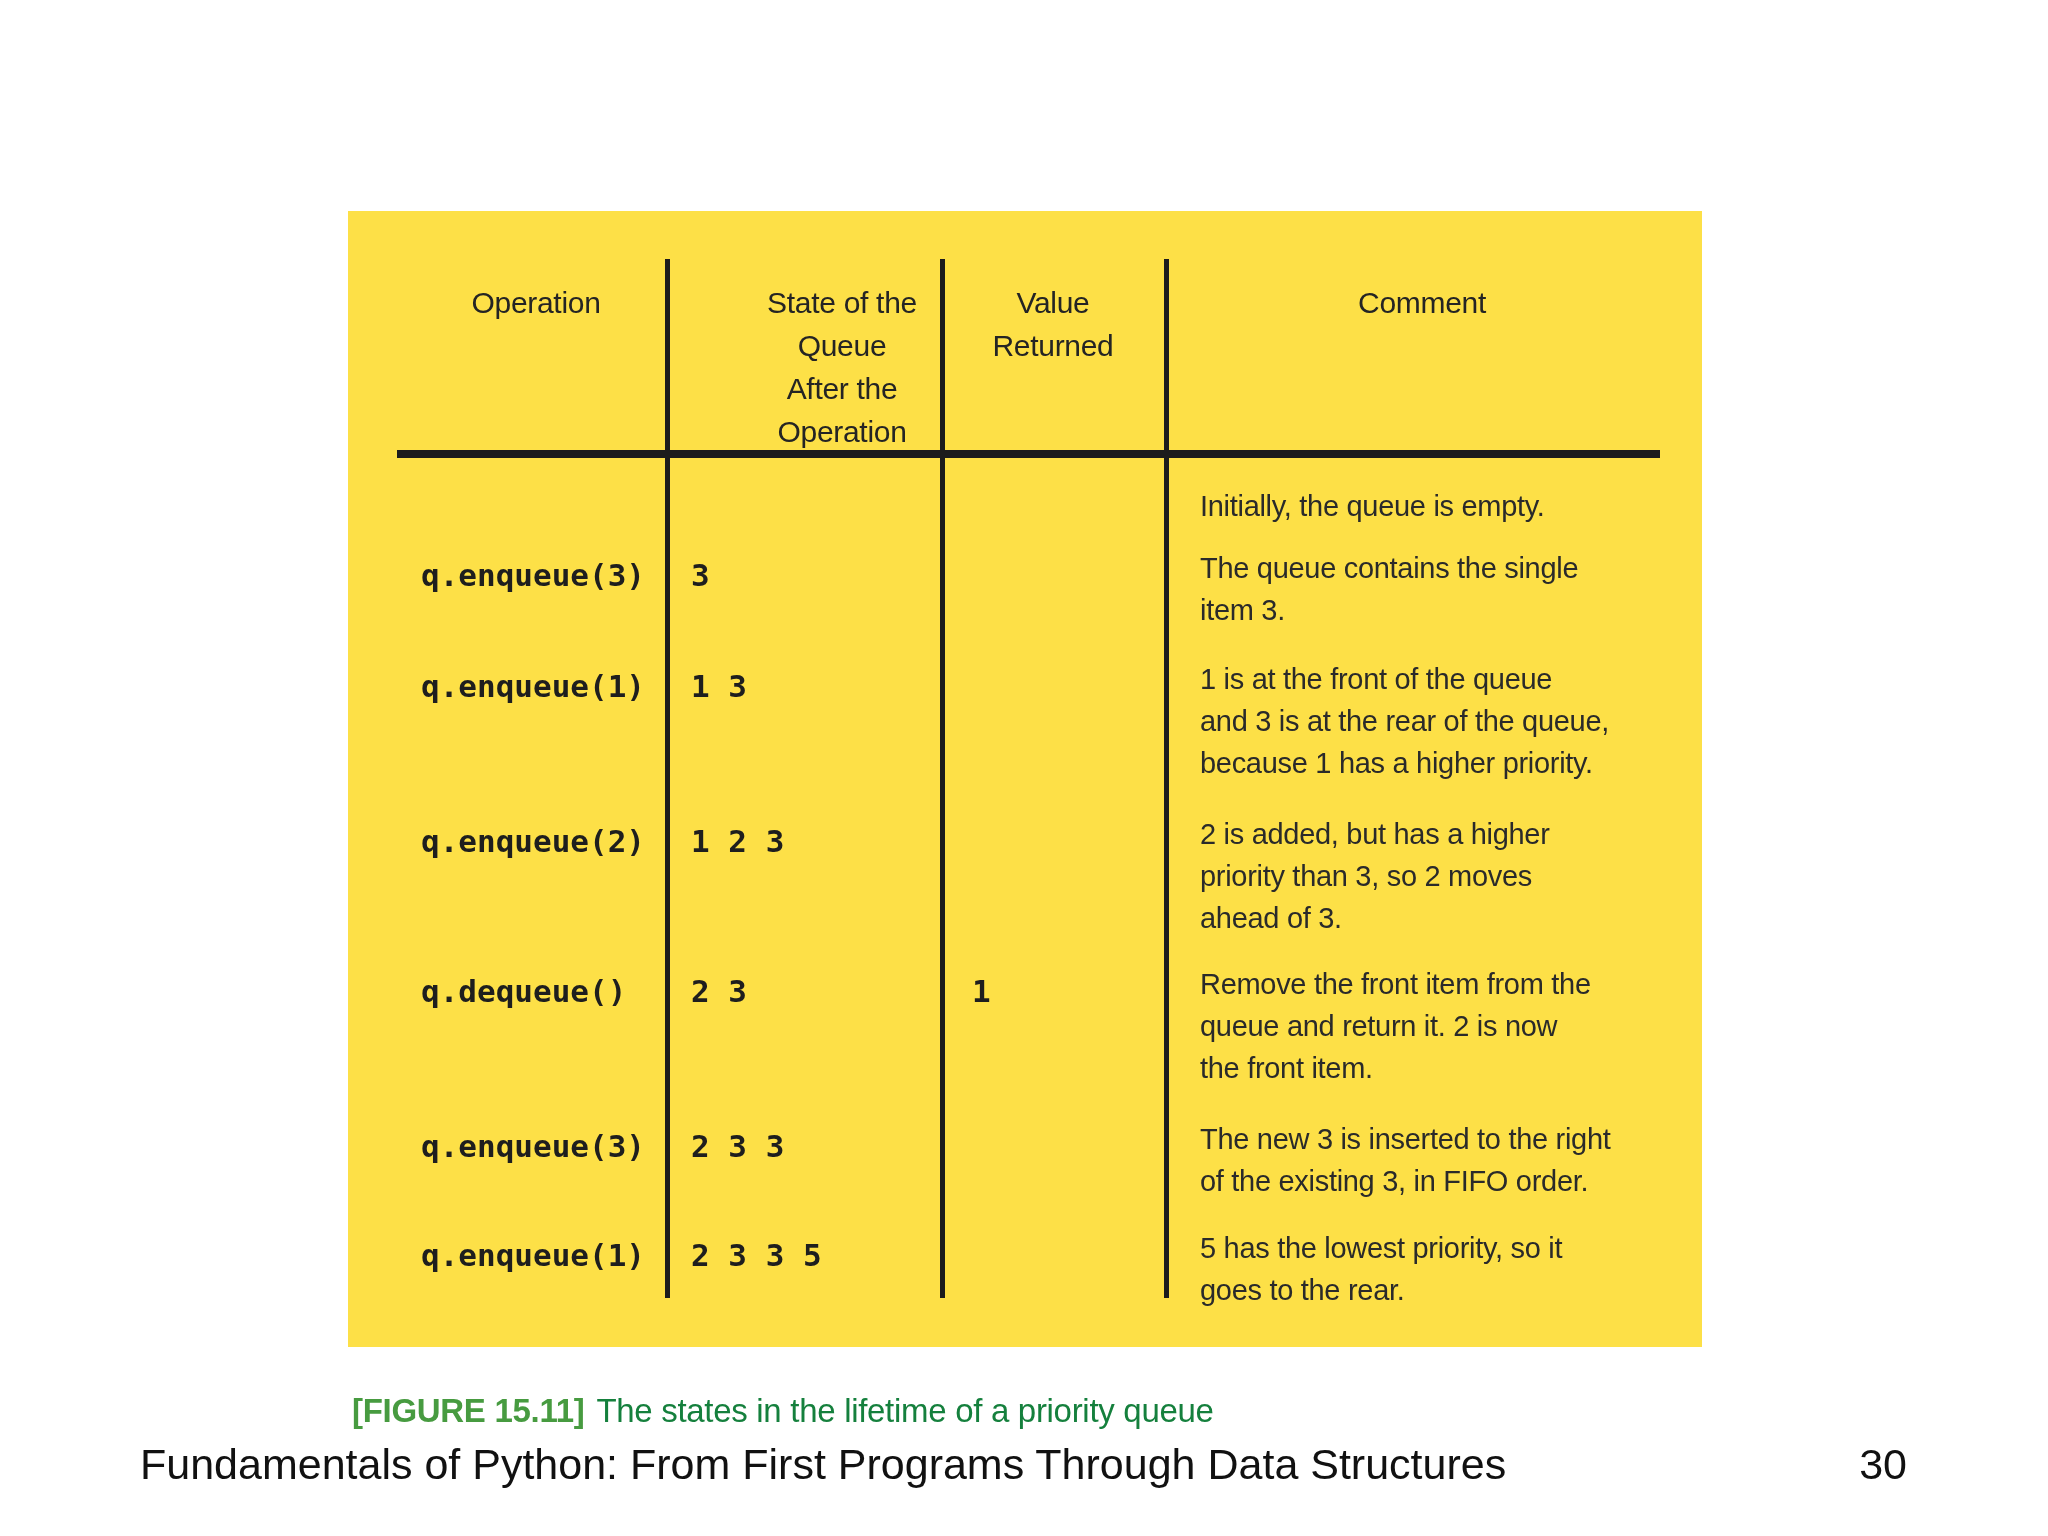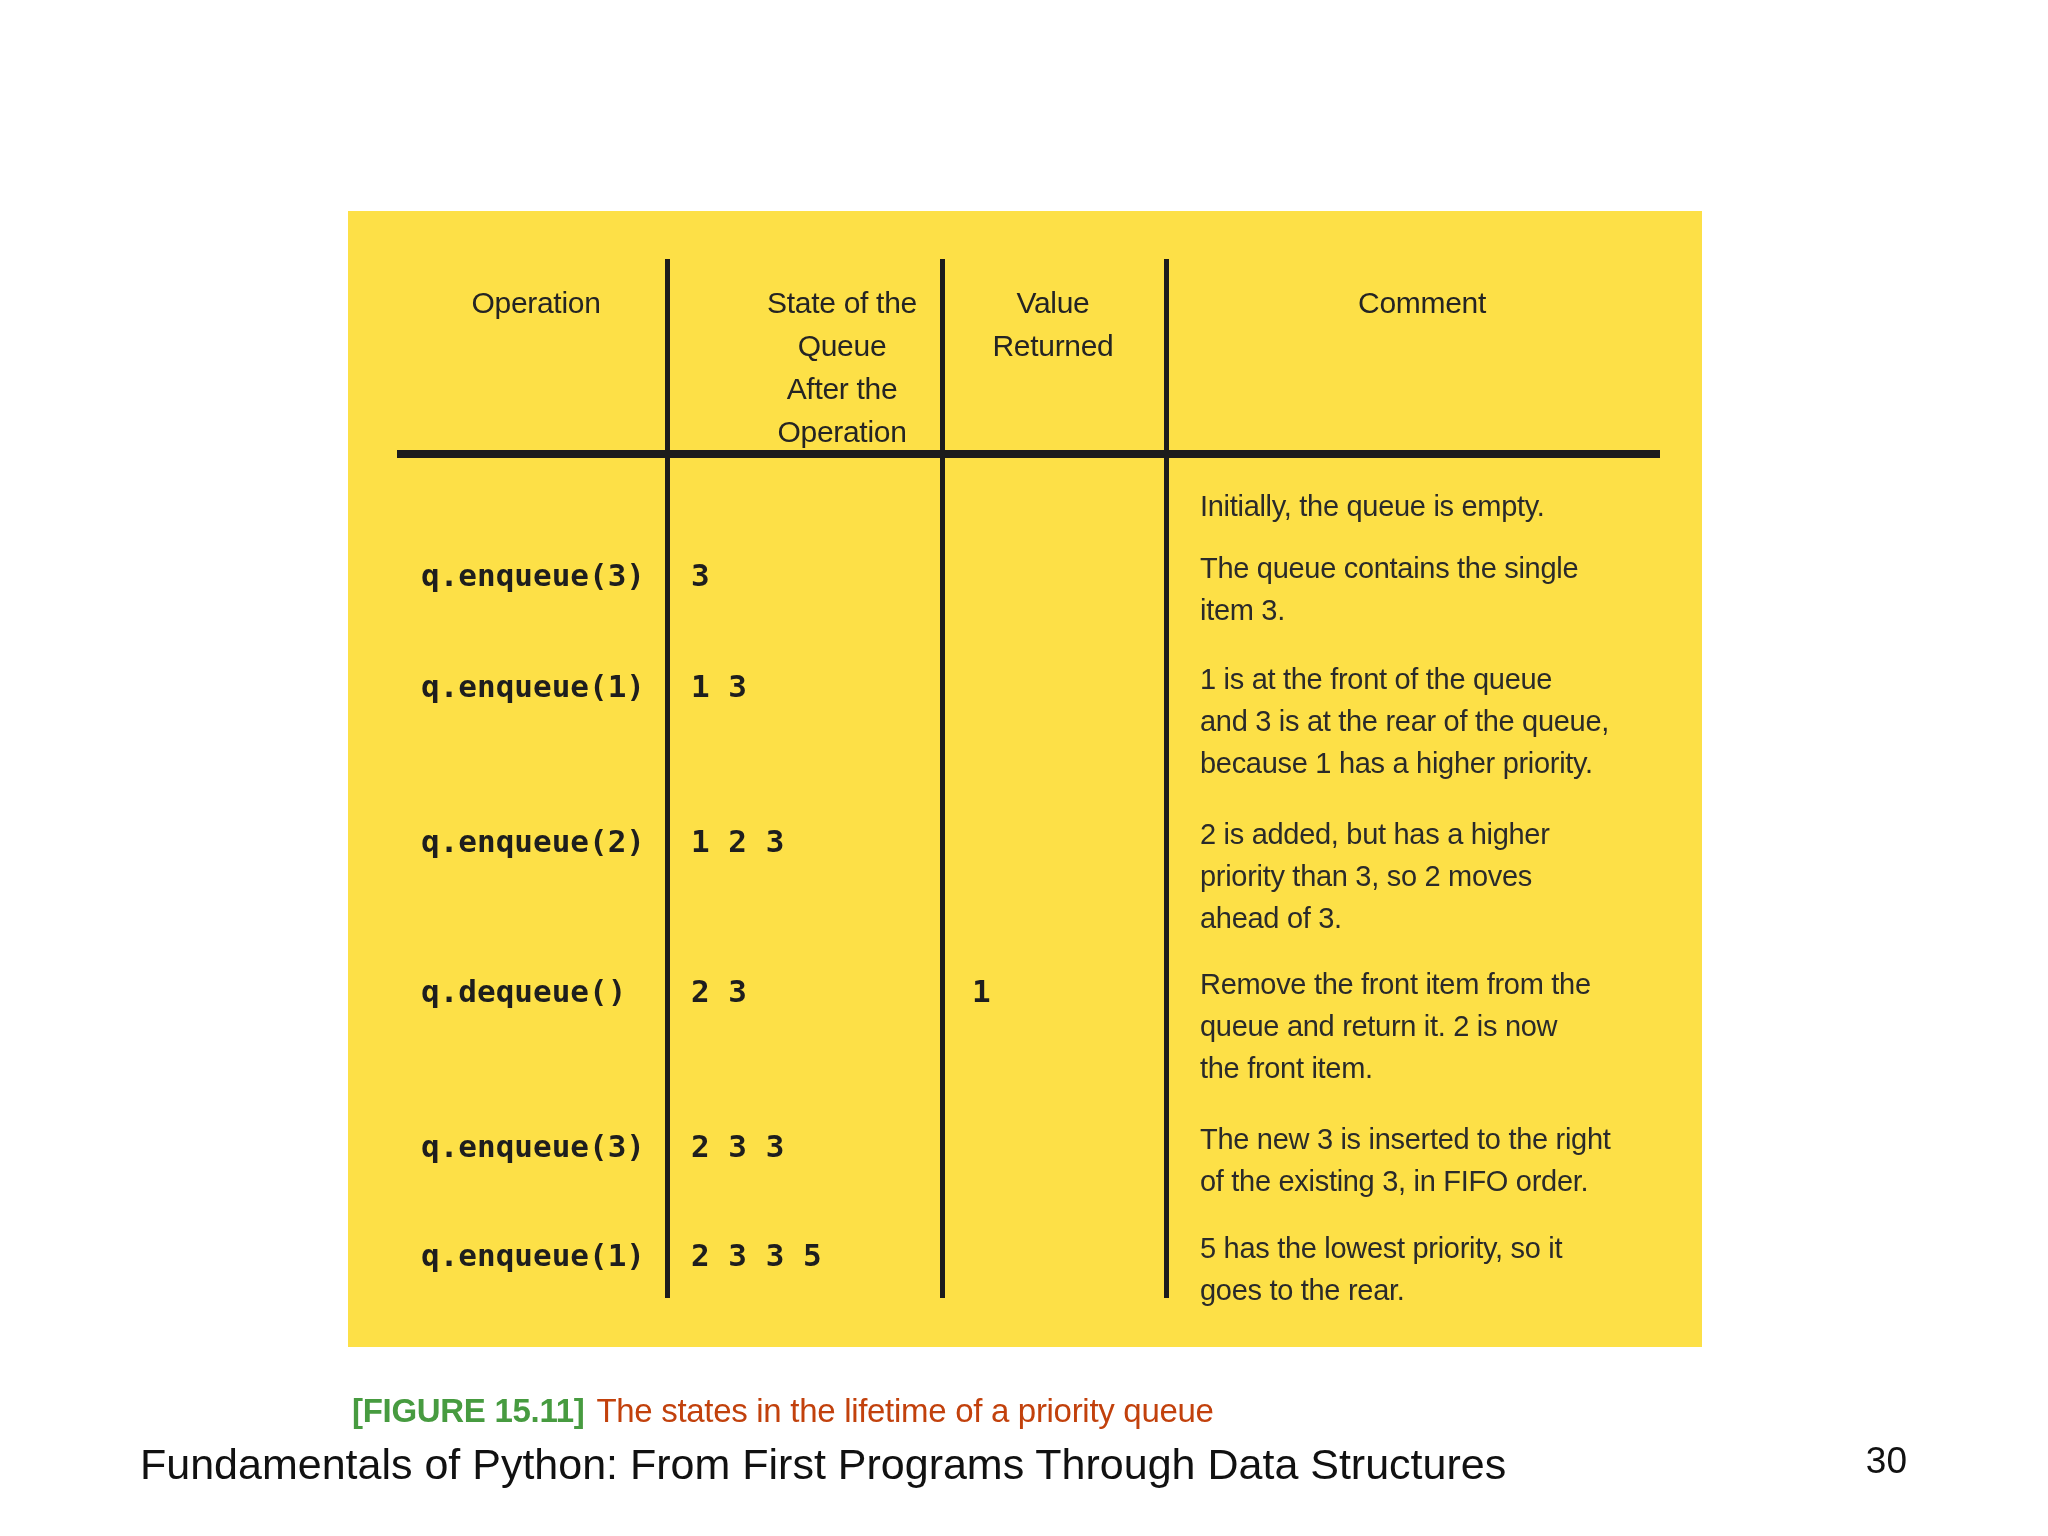--- a/index.html
+++ b/index.html
@@ -117,37 +117,37 @@
     top: 1392px;
     font-size: 33px;
     letter-spacing: -0.3px;
     white-space: nowrap;
   }
   .caption-label {
     color: #479b40;
     font-weight: 700;
   }
   .caption-text {
-    color: #c2410c;
+    color: #15803d;
     margin-left: 12px;
   }
   
   .footer-left {
     position: absolute;
     left: 140px;
     top: 1440px;
     font-size: 43px;
     color: #111111;
     white-space: nowrap;
   }
   .footer-page {
     position: absolute;
     right: 141px;
     top: 1440px;
-    font-size: 37px;
+    font-size: 43px;
     color: #111111;
   }
 </style>
 </head>
 <body>
 
 <div class="slide">
 
 
   <div class="figure-panel">

